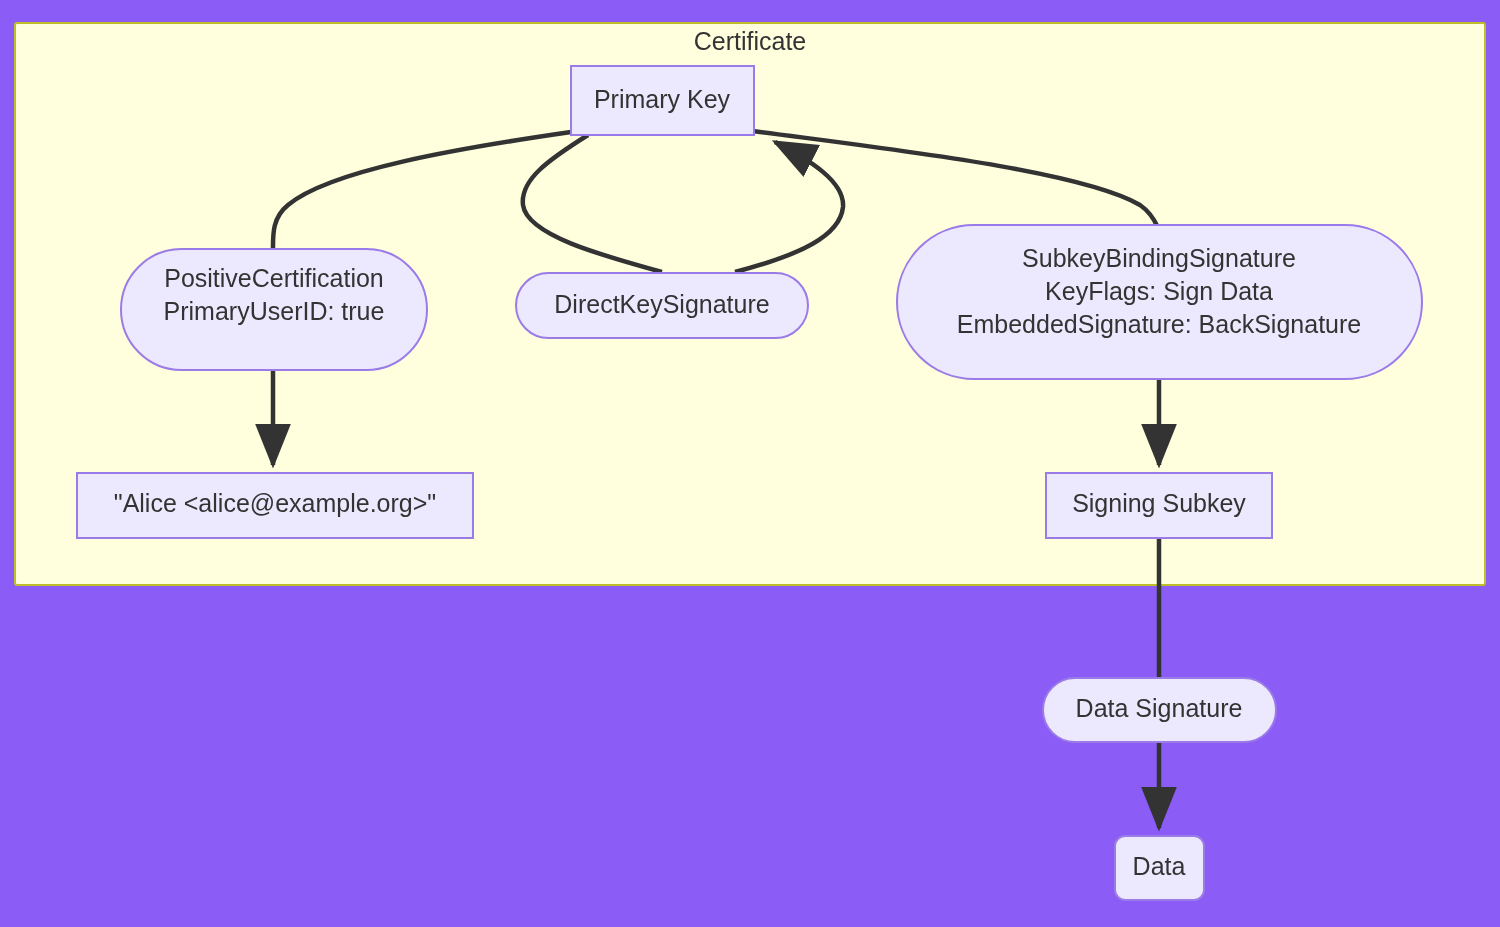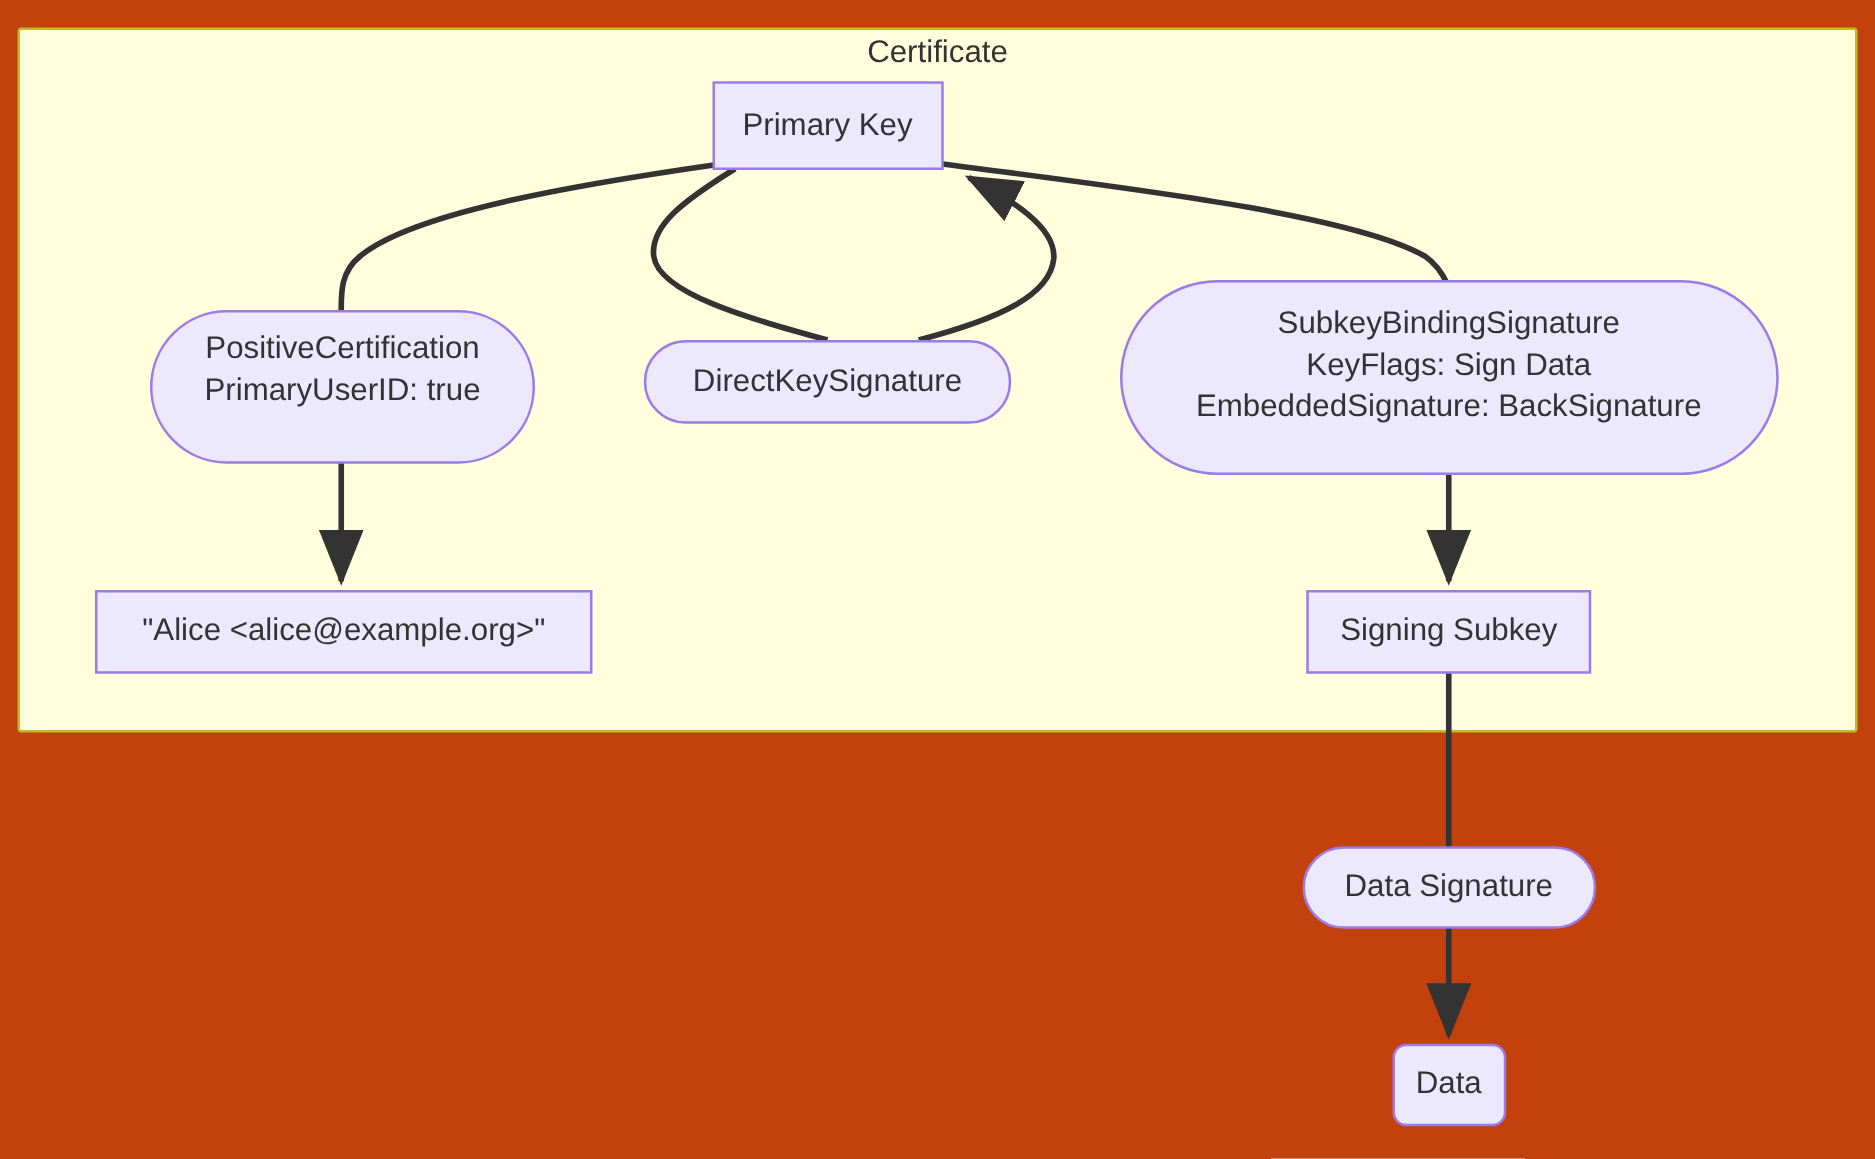--- a/index.html
+++ b/index.html
@@ -8,21 +8,21 @@
     background: #ffffff;
   }
   body {
     font-family: "Liberation Sans", sans-serif;
   }
   #stage {
     position: relative;
     width: 1500px;
     height: 927px;
     overflow: hidden;
-    background: #c2410c;
+    background: #8b5cf6;
   }
   #diagram-svg {
     position: absolute;
     left: 0;
     top: 0;
     width: 1500px;
     height: 927px;
   }
   .node-label {
     font-family: "Liberation Sans", sans-serif;

